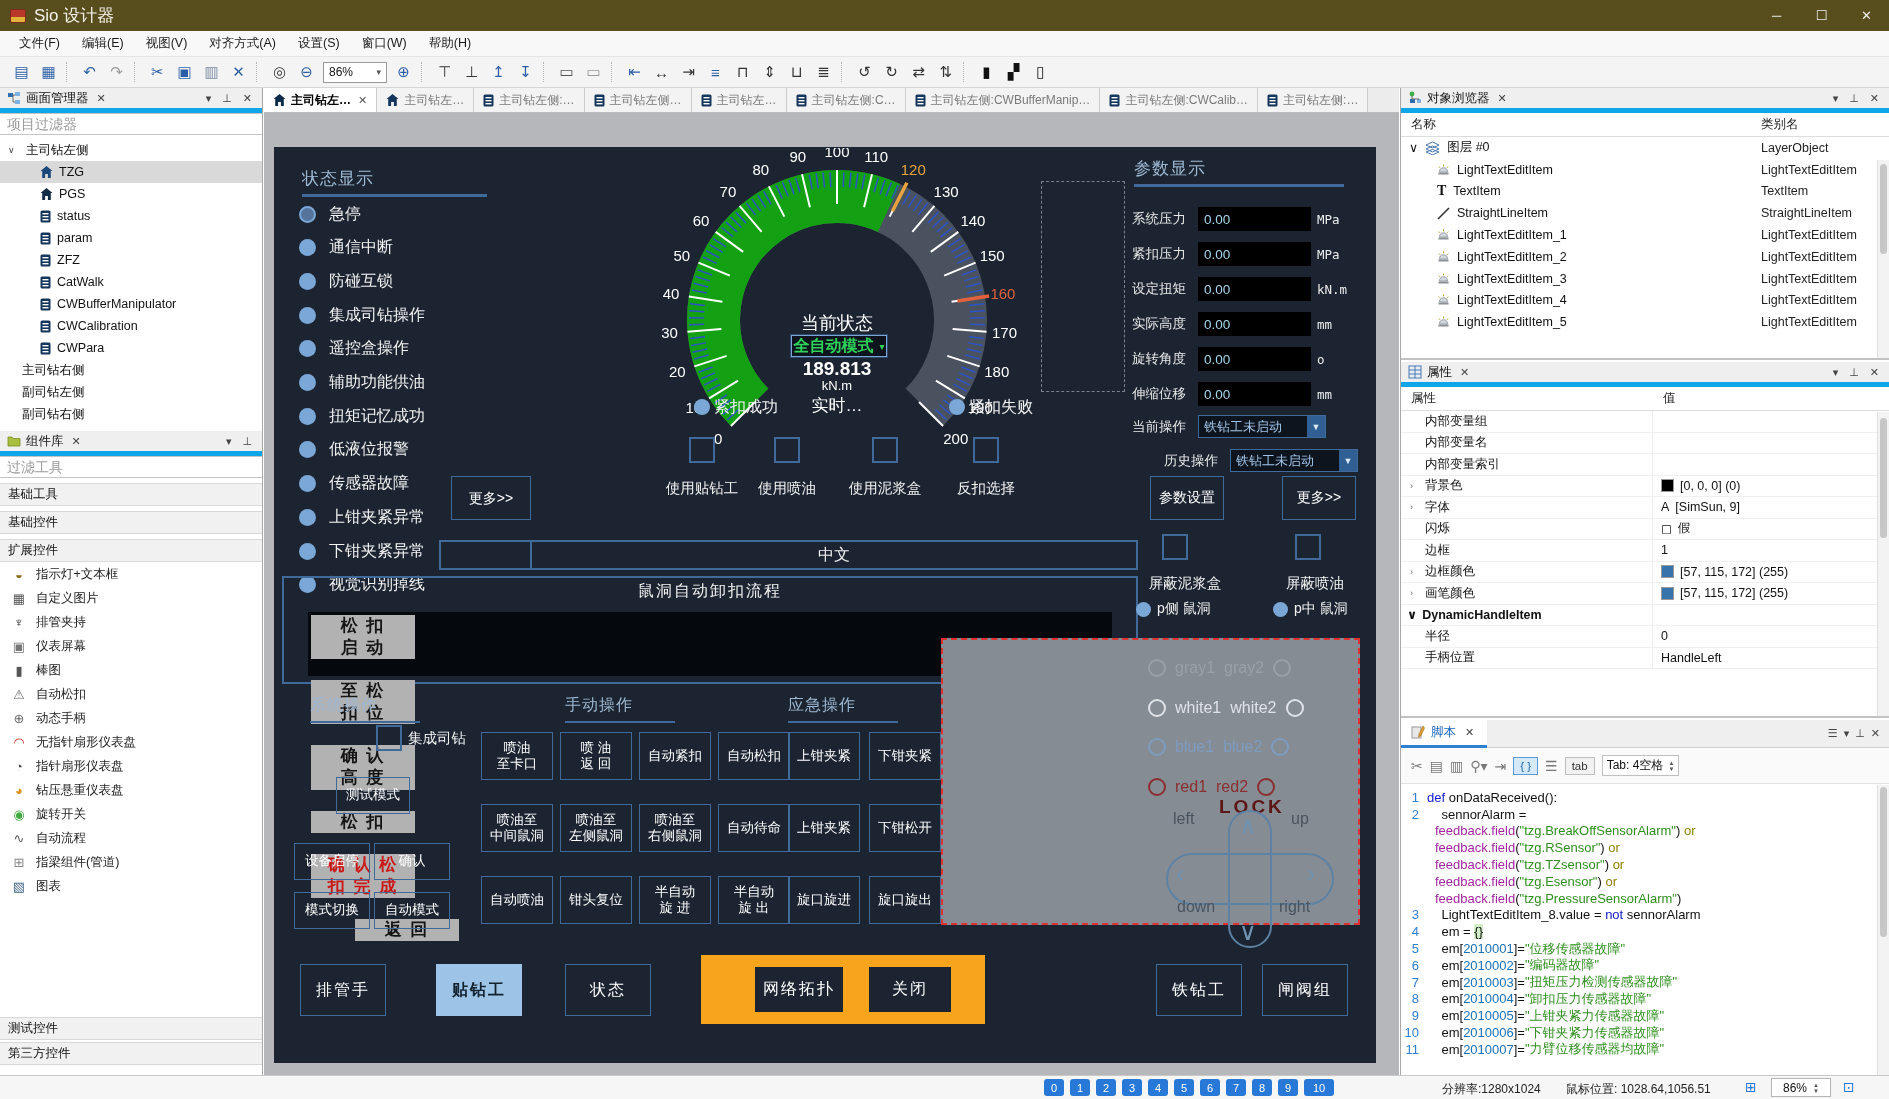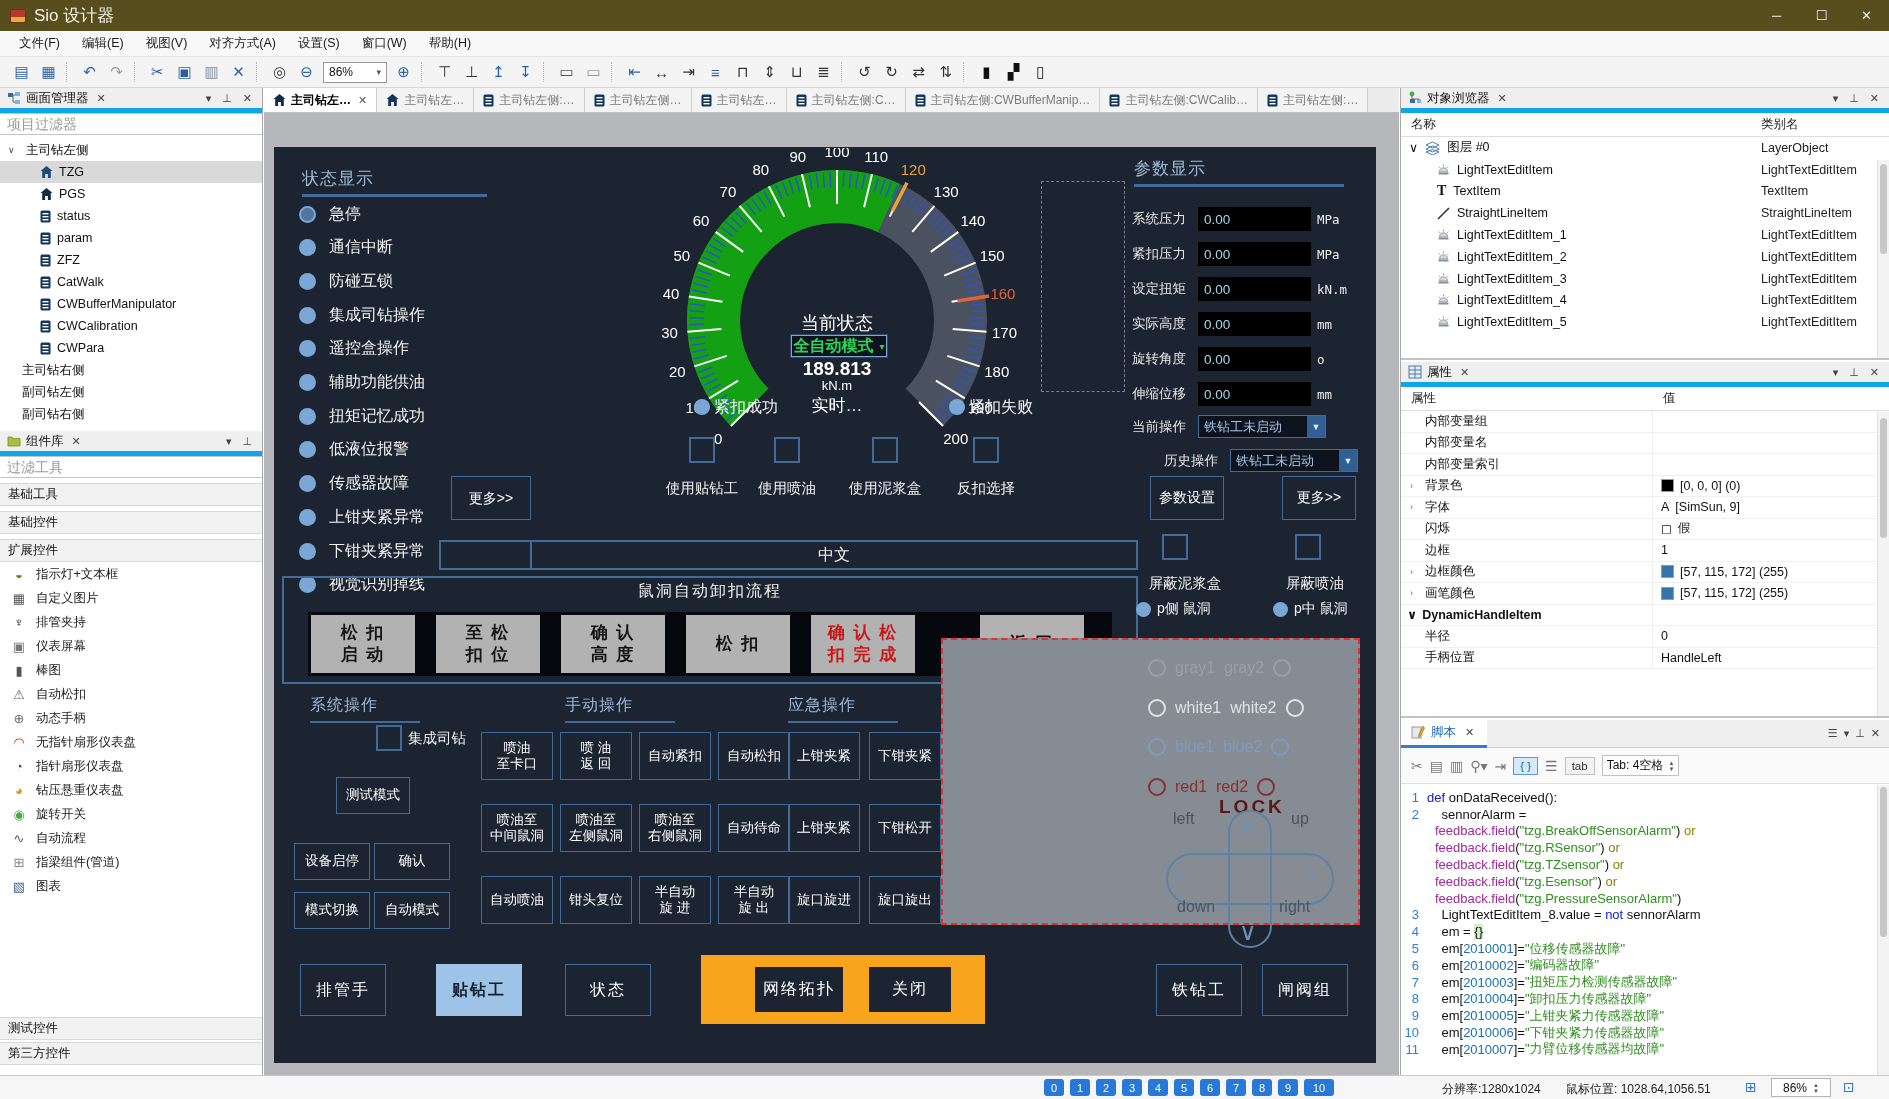--- a/index.html
+++ b/index.html
@@ -59,21 +59,21 @@
 .cv-label{position:absolute;color:#f2f2f2;font-size:14.5px;text-align:center;}
 .gauge-wrap{position:absolute;left:373px;top:1px;width:380px;height:330px;}
 .gc{position:absolute;color:#fff;text-align:center;}
 .mode-box{position:absolute;border:1px solid #7aa5d6;outline:1px solid #2c4a6b;background:#0e141d;color:#2ed35a;font-size:16px;font-weight:bold;display:flex;align-items:center;justify-content:center;gap:6px;}
 .mode-box .car{color:#2ed35a;font-size:10px;}
 .tgt-rect{position:absolute;border:1px dashed #78818d;}
 .lang-small{position:absolute;border:2px solid var(--accent);}
 .lang-big{position:absolute;border:2px solid var(--accent);color:#f2f2f2;font-size:16px;display:flex;align-items:center;justify-content:center;}
 .flow-panel{position:absolute;border:2px solid var(--accent);}
 .flow-title{text-align:center;color:#f2f2f2;font-size:16px;margin-top:3px;letter-spacing:2px;}
-.flow-row{position:absolute;left:24px;right:24px;top:34px;bottom:6px;background:#05080d;display:flex;align-items:stretch;padding:3px;gap:21px;}
+.flow-row{position:absolute;left:24px;right:24px;top:34px;bottom:6px;background:#05080d;display:flex;align-items:stretch;padding:3px;gap:21px;flex-direction:column;}
 .flow-btn{width:104px;flex:none;background:#b2b2b2;color:#141414;font-weight:bold;font-size:17px;display:flex;flex-direction:column;align-items:center;justify-content:center;line-height:1.3;letter-spacing:2px;text-align:center;}
 .flow-btn.alert{color:#cc1515;}
 .op-head{position:absolute;color:#9db8d2;font-size:16px;border-bottom:2px solid var(--accent);padding-bottom:5px;width:110px;letter-spacing:1px;}
 .grid-btn{position:absolute;border:1px solid var(--accent);color:#fff;font-size:13.5px;display:flex;flex-direction:column;align-items:center;justify-content:center;line-height:1.2;text-align:center;}
 .bot-btn{position:absolute;border:1px solid var(--accent);color:#fff;font-size:16px;display:flex;align-items:center;justify-content:center;letter-spacing:2px;}
 .bot-btn.hl{background:var(--highlight);color:#13222f;border:none;font-weight:bold;}
 .orange-panel{position:absolute;background:var(--orange);}
 .orange-panel .obtn{position:absolute;background:var(--canvas-bg);color:#fff;font-size:16px;display:flex;align-items:center;justify-content:center;letter-spacing:2px;}
 
 .params{position:absolute;left:858px;top:10px;width:235px;}

